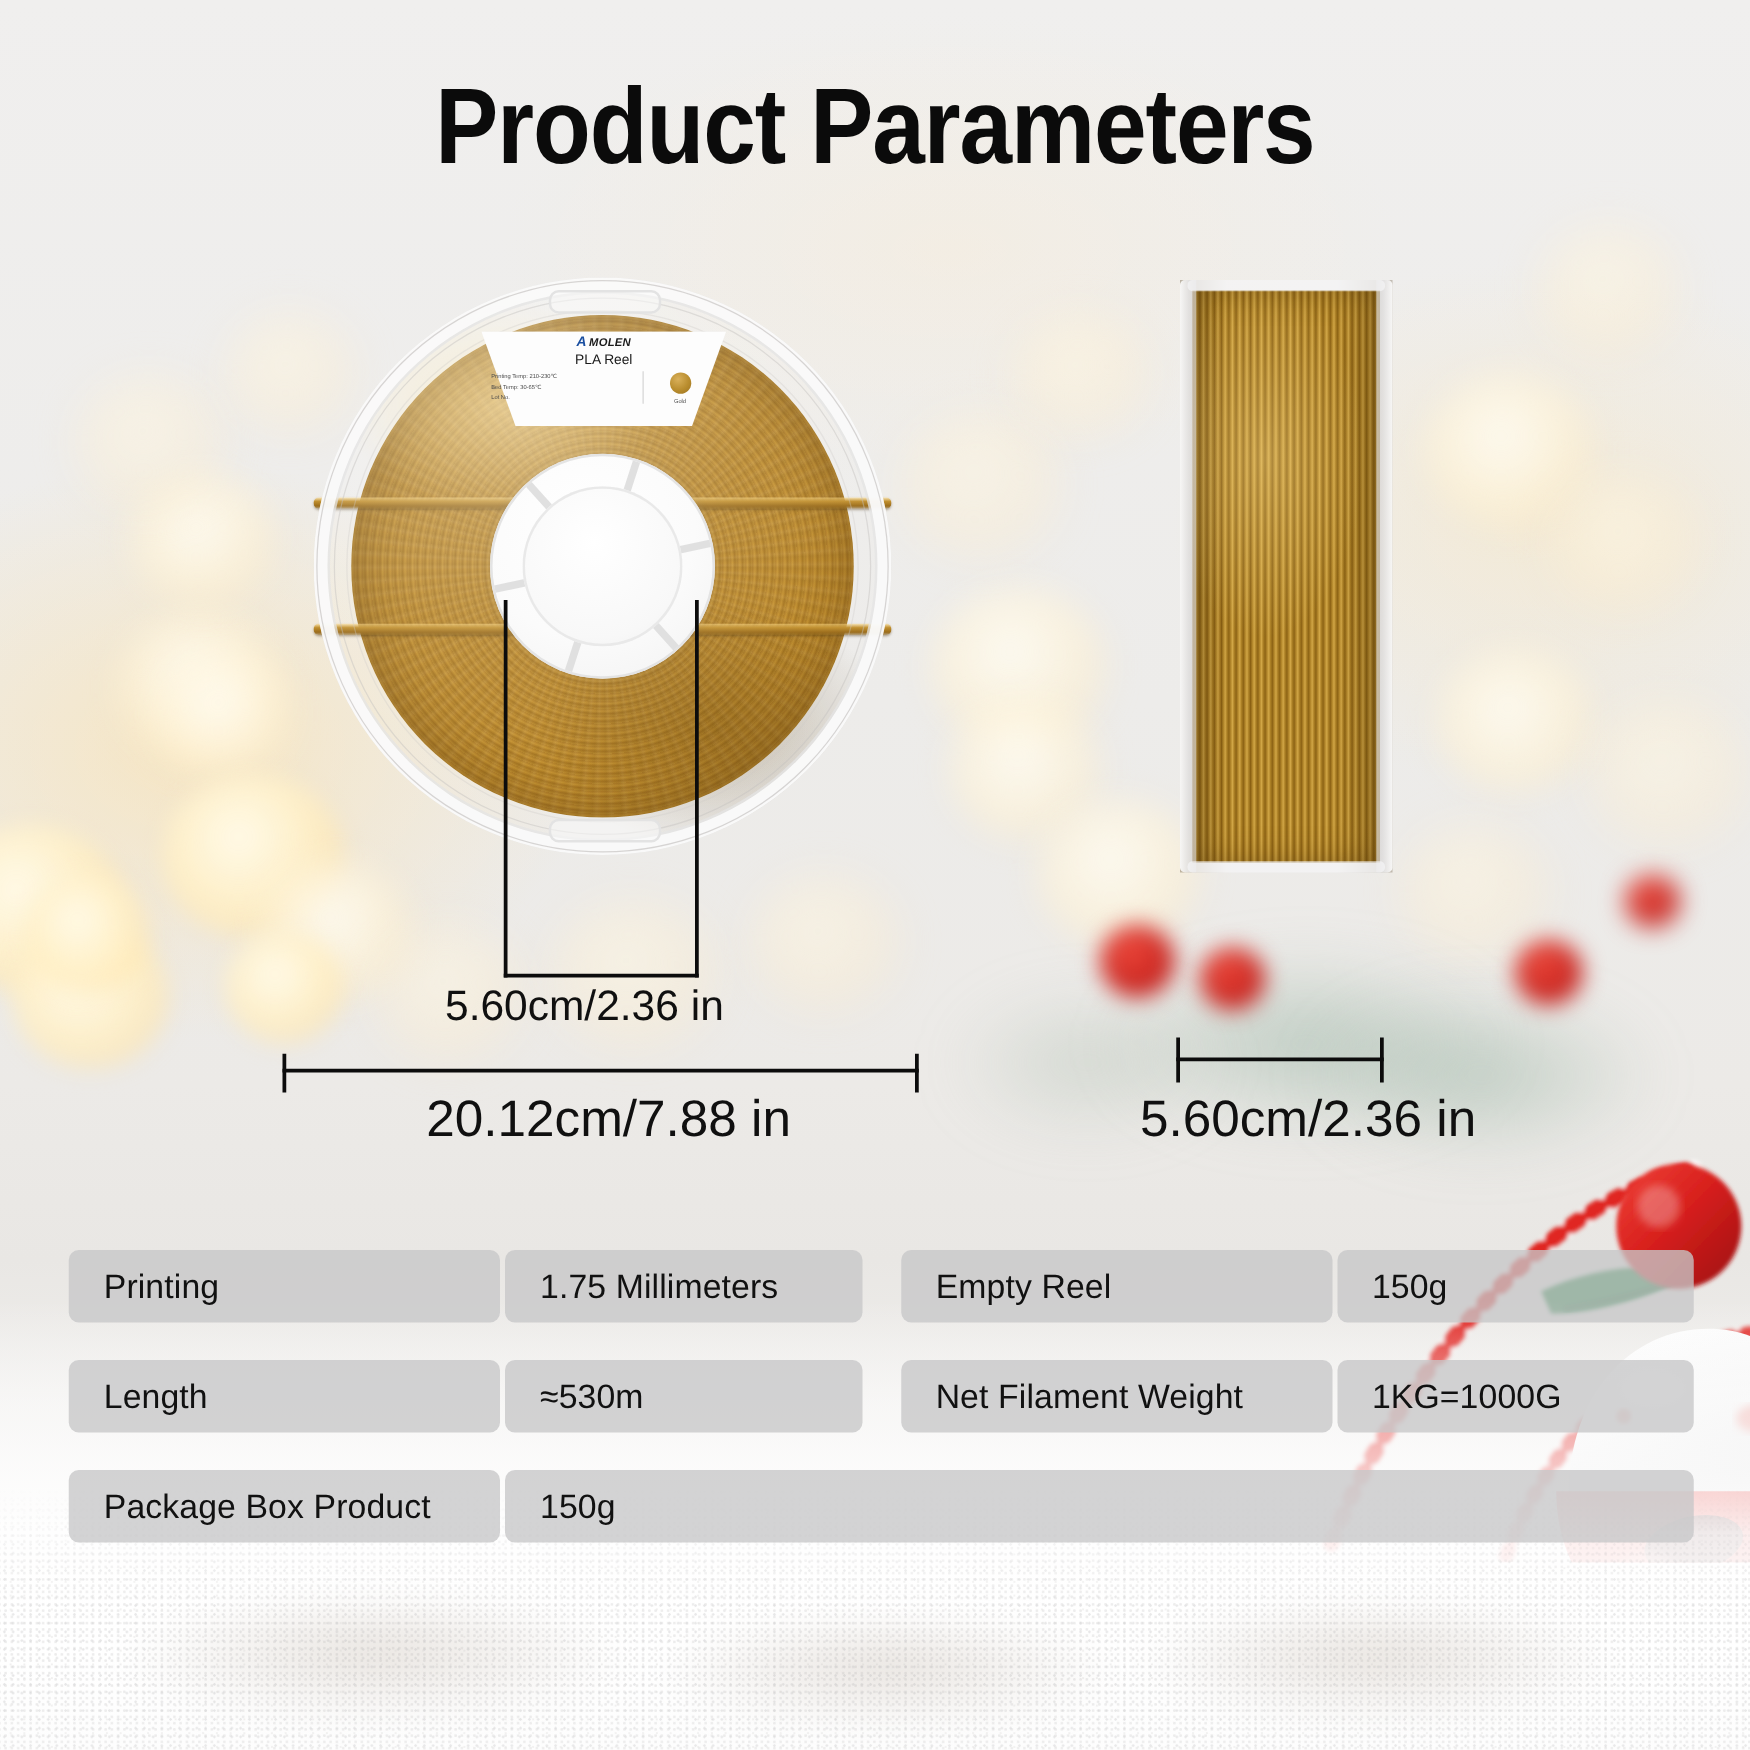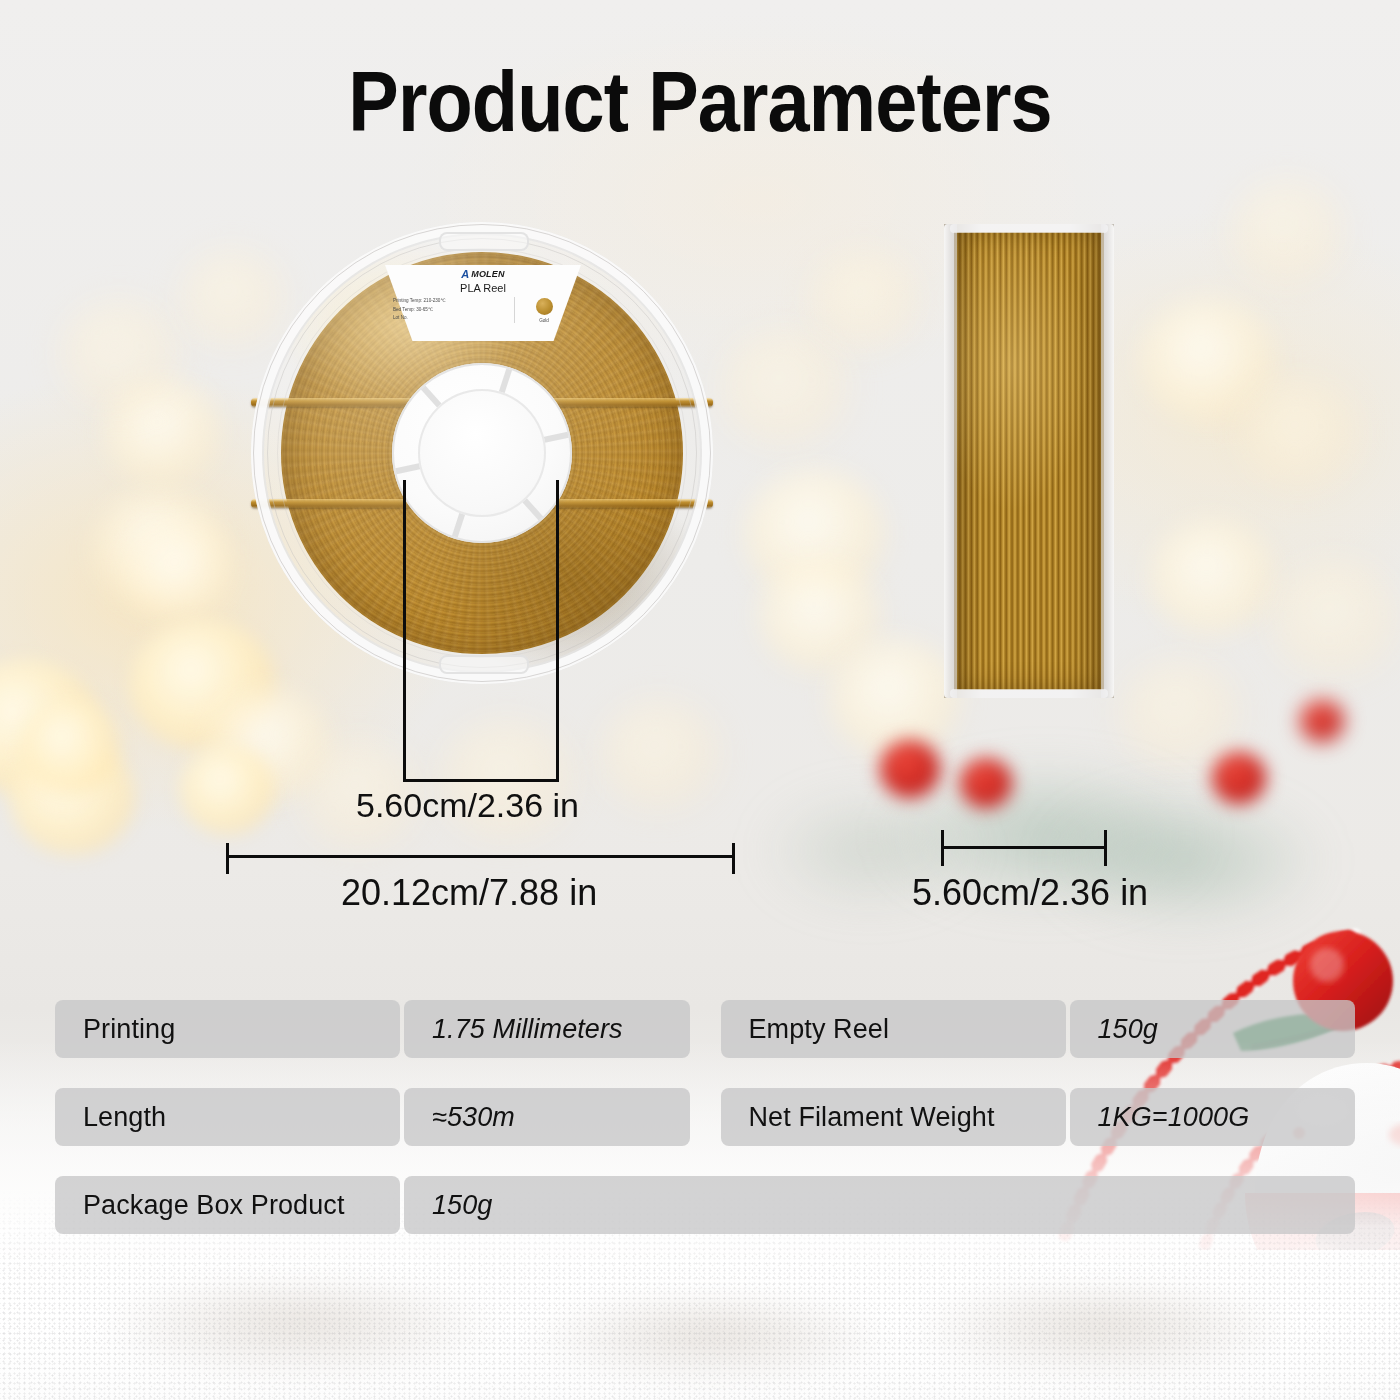--- a/index.html
+++ b/index.html
@@ -323,21 +323,21 @@
     width: 3px;
     background: #0c0c0c;
   }
   .dim-text {
     position: absolute;
     font-size: 34px;
     color: #101010;
     white-space: nowrap;
     font-family: "Liberation Sans", sans-serif;
   }
-  .dim-text.big { font-size: 36px; }
+  .dim-text.big { font-size: 41px; }
 
   
   .params {
     position: absolute;
     left: 55px;
     top: 1000px;
     width: 1300px;
     display: flex;
     flex-direction: column;
     gap: 30px;
@@ -357,21 +357,21 @@
     border-radius: 8px;
     display: flex;
     align-items: center;
     padding: 0 28px;
     box-sizing: border-box;
     font-size: 27px;
     color: #111111;
     letter-spacing: 0.1px;
   }
   .cell.key   { width: 345px; flex: none; }
-  .cell.val   { flex: 1; font-style: italic; }
+  .cell.val   { flex: 1; }
   .pgroup.right .cell.key { width: 345px; }
 
   
   .ornament { position: absolute; }
 </style>
 </head>
 <body>
 
 <div id="stage">
 

